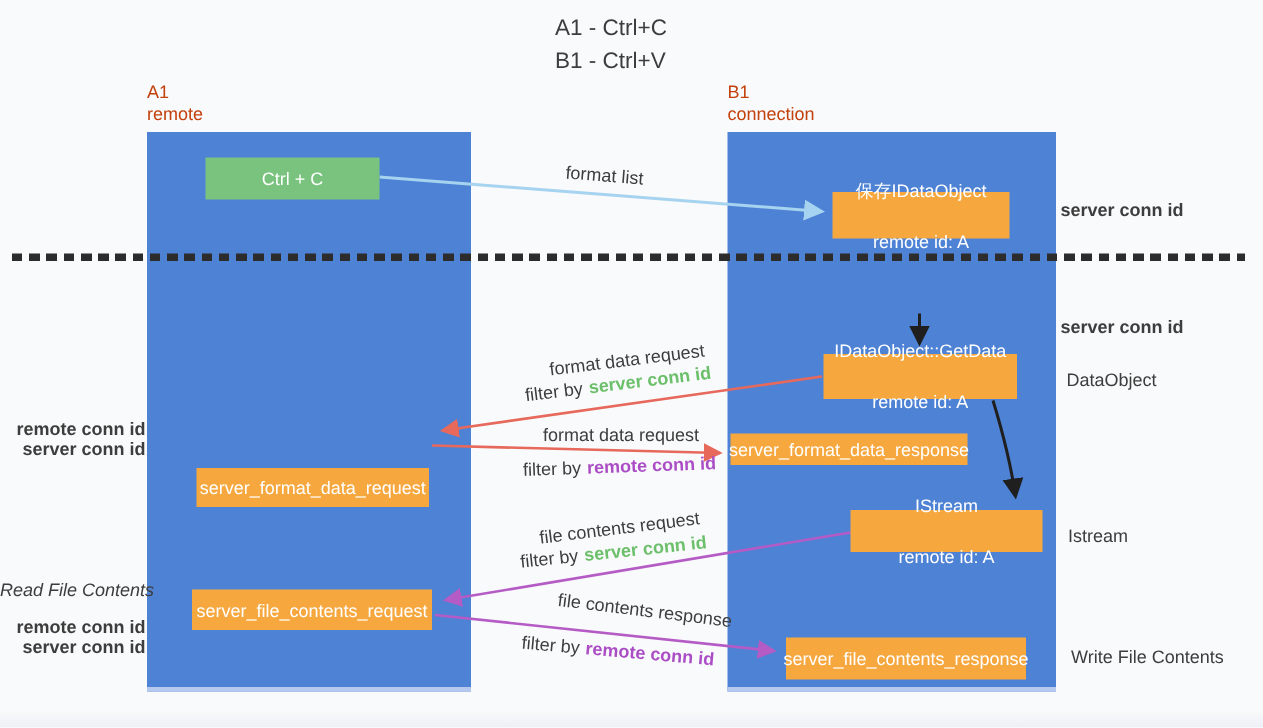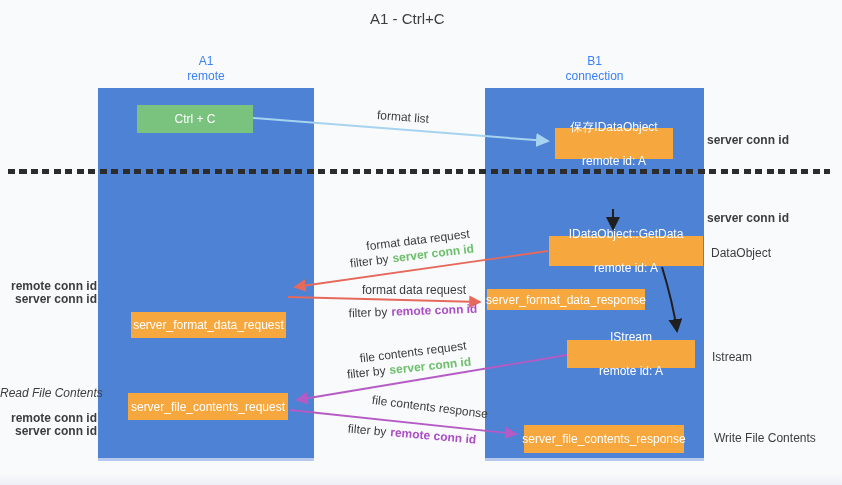--- a/index.html
+++ b/index.html
@@ -4,22 +4,22 @@
 <style>
   html,body{margin:0;padding:0;background:#f9fafb;}
   .stage{position:relative;width:842px;height:485px;background:#f9fafb;
          font-family:"Liberation Sans",sans-serif;overflow:hidden;}
   .title{position:absolute;left:370px;top:8px;font-size:15px;line-height:22px;
          color:#3d3d3d;z-index:4;}
   .lifeline{position:absolute;top:88px;height:370px;background:#4e82d5;
             border-bottom:3px solid #b6c8ee;z-index:1;}
   .lifeline-a1{left:98px;width:216px;}
   .lifeline-b1{left:485px;width:219px;}
-  .lifeline-header{position:absolute;top:54px;text-align:center;font-size:12px;
-                   line-height:15px;color:#3b82f6;z-index:4;}
+  .lifeline-header{position:absolute;top:54px;text-align:left;font-size:12px;
+                   line-height:15px;color:#c2410c;z-index:4;}
   .header-a1{left:98px;width:216px;}
   .header-b1{left:485px;width:219px;}
   .dotted-line{position:absolute;left:8px;top:169px;width:822px;height:5px;z-index:6;
      background:repeating-linear-gradient(90deg,#2c2c2c 0,#2c2c2c 7px,transparent 7px,transparent 11.5px);}
   .node{position:absolute;display:flex;flex-direction:column;align-items:center;
         justify-content:center;color:#fff;font-size:12px;line-height:14px;
         text-align:center;z-index:10;white-space:nowrap;}
   .green{background:#79c37e;}
   .orange{background:#f6a73e;gap:20px;}
   .arrows-layer{position:absolute;left:0;top:0;z-index:7;pointer-events:none;}
@@ -33,20 +33,21 @@
   .bottom-fade{position:absolute;left:0;bottom:0;width:842px;height:12px;
                background:linear-gradient(#f9fafb,#edf0f7);z-index:2;}
 </style>
 </head>
 <body>
 
 <div class="stage">
 
   <div class="title">
     <div>A1 - Ctrl+C</div>
+    <div>B1 - Ctrl+V</div>
   </div>
 
   <div class="lifeline-header header-a1">
     <div>A1</div>
     <div>remote</div>
   </div>
   <div class="lifeline-header header-b1">
     <div>B1</div>
     <div>connection</div>
   </div>
@@ -80,21 +81,21 @@
     <path d="M290,410 L516,434" stroke="#b55bc5" stroke-width="1.8" fill="none" marker-end="url(#m-purple)"></path>
   </svg>
 
   <div class="node green" style="left:137px;top:105px;width:116px;height:28px;">
     <span>Ctrl + C</span>
   </div>
   <div class="node orange" style="left:555px;top:128px;width:118px;height:31px;">
     <span>保存IDataObject</span>
     <span>remote id: A</span>
   </div>
-  <div class="node orange" style="left:549px;top:236px;width:154px;height:30px;">
+  <div class="node orange" style="left:549px;top:236px;width:129px;height:30px;">
     <span>IDataObject::GetData</span>
     <span>remote id: A</span>
   </div>
   <div class="node orange" style="left:131px;top:278px;width:155px;height:26px;margin-top:34px;">
     <span>server_format_data_request</span>
   </div>
   <div class="node orange" style="left:487px;top:289px;width:158px;height:21px;">
     <span>server_format_data_response</span>
   </div>
   <div class="node orange" style="left:567px;top:340px;width:128px;height:28px;">

